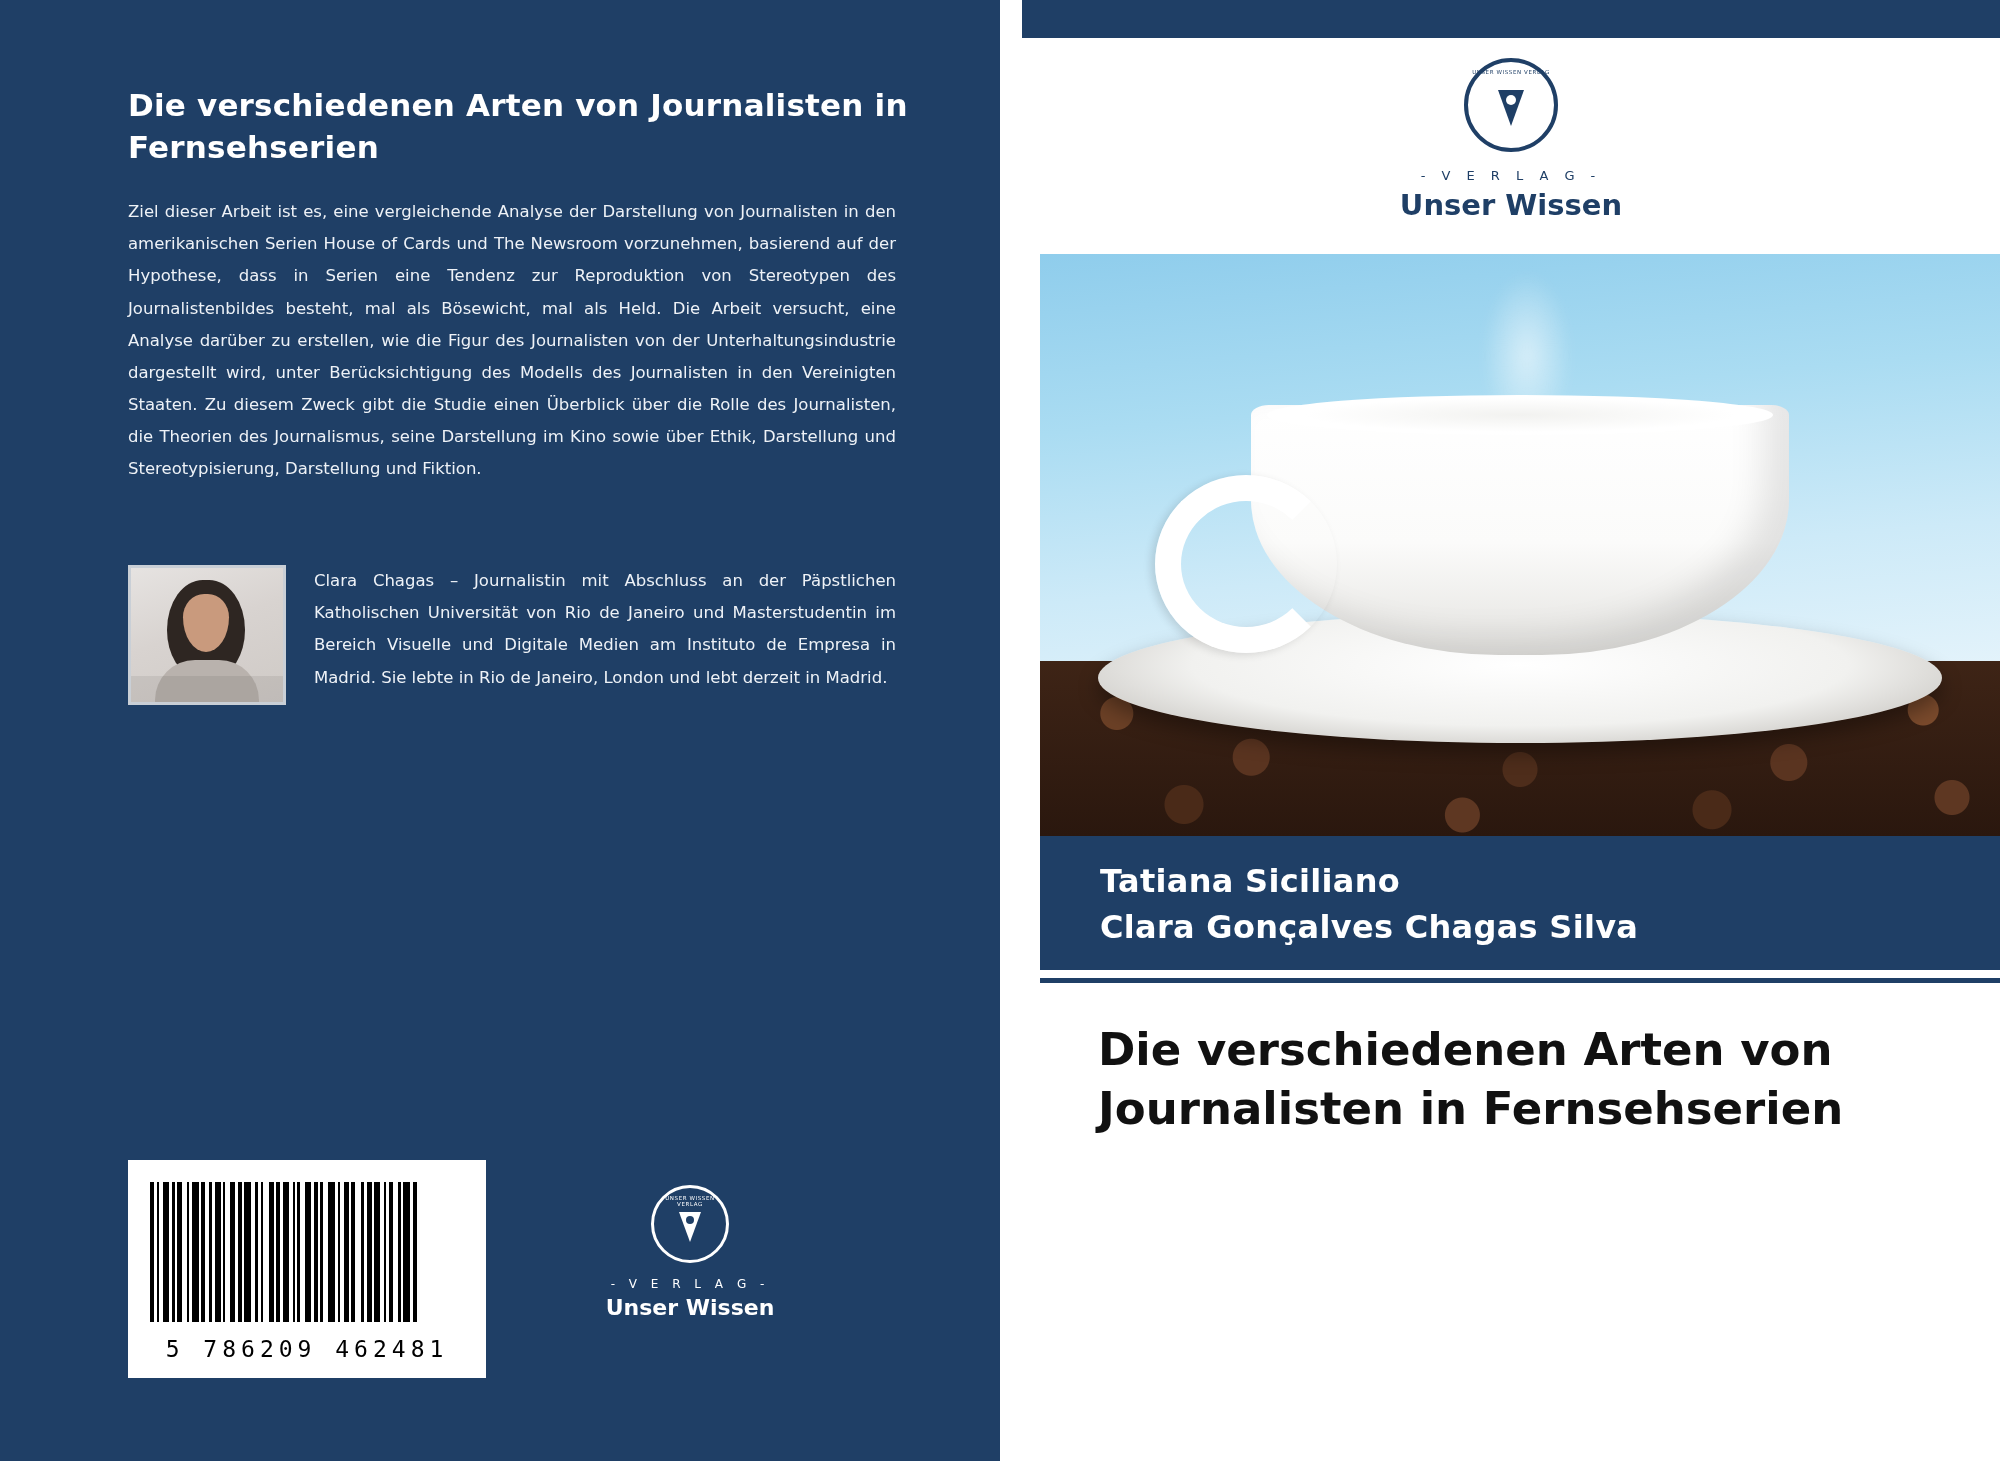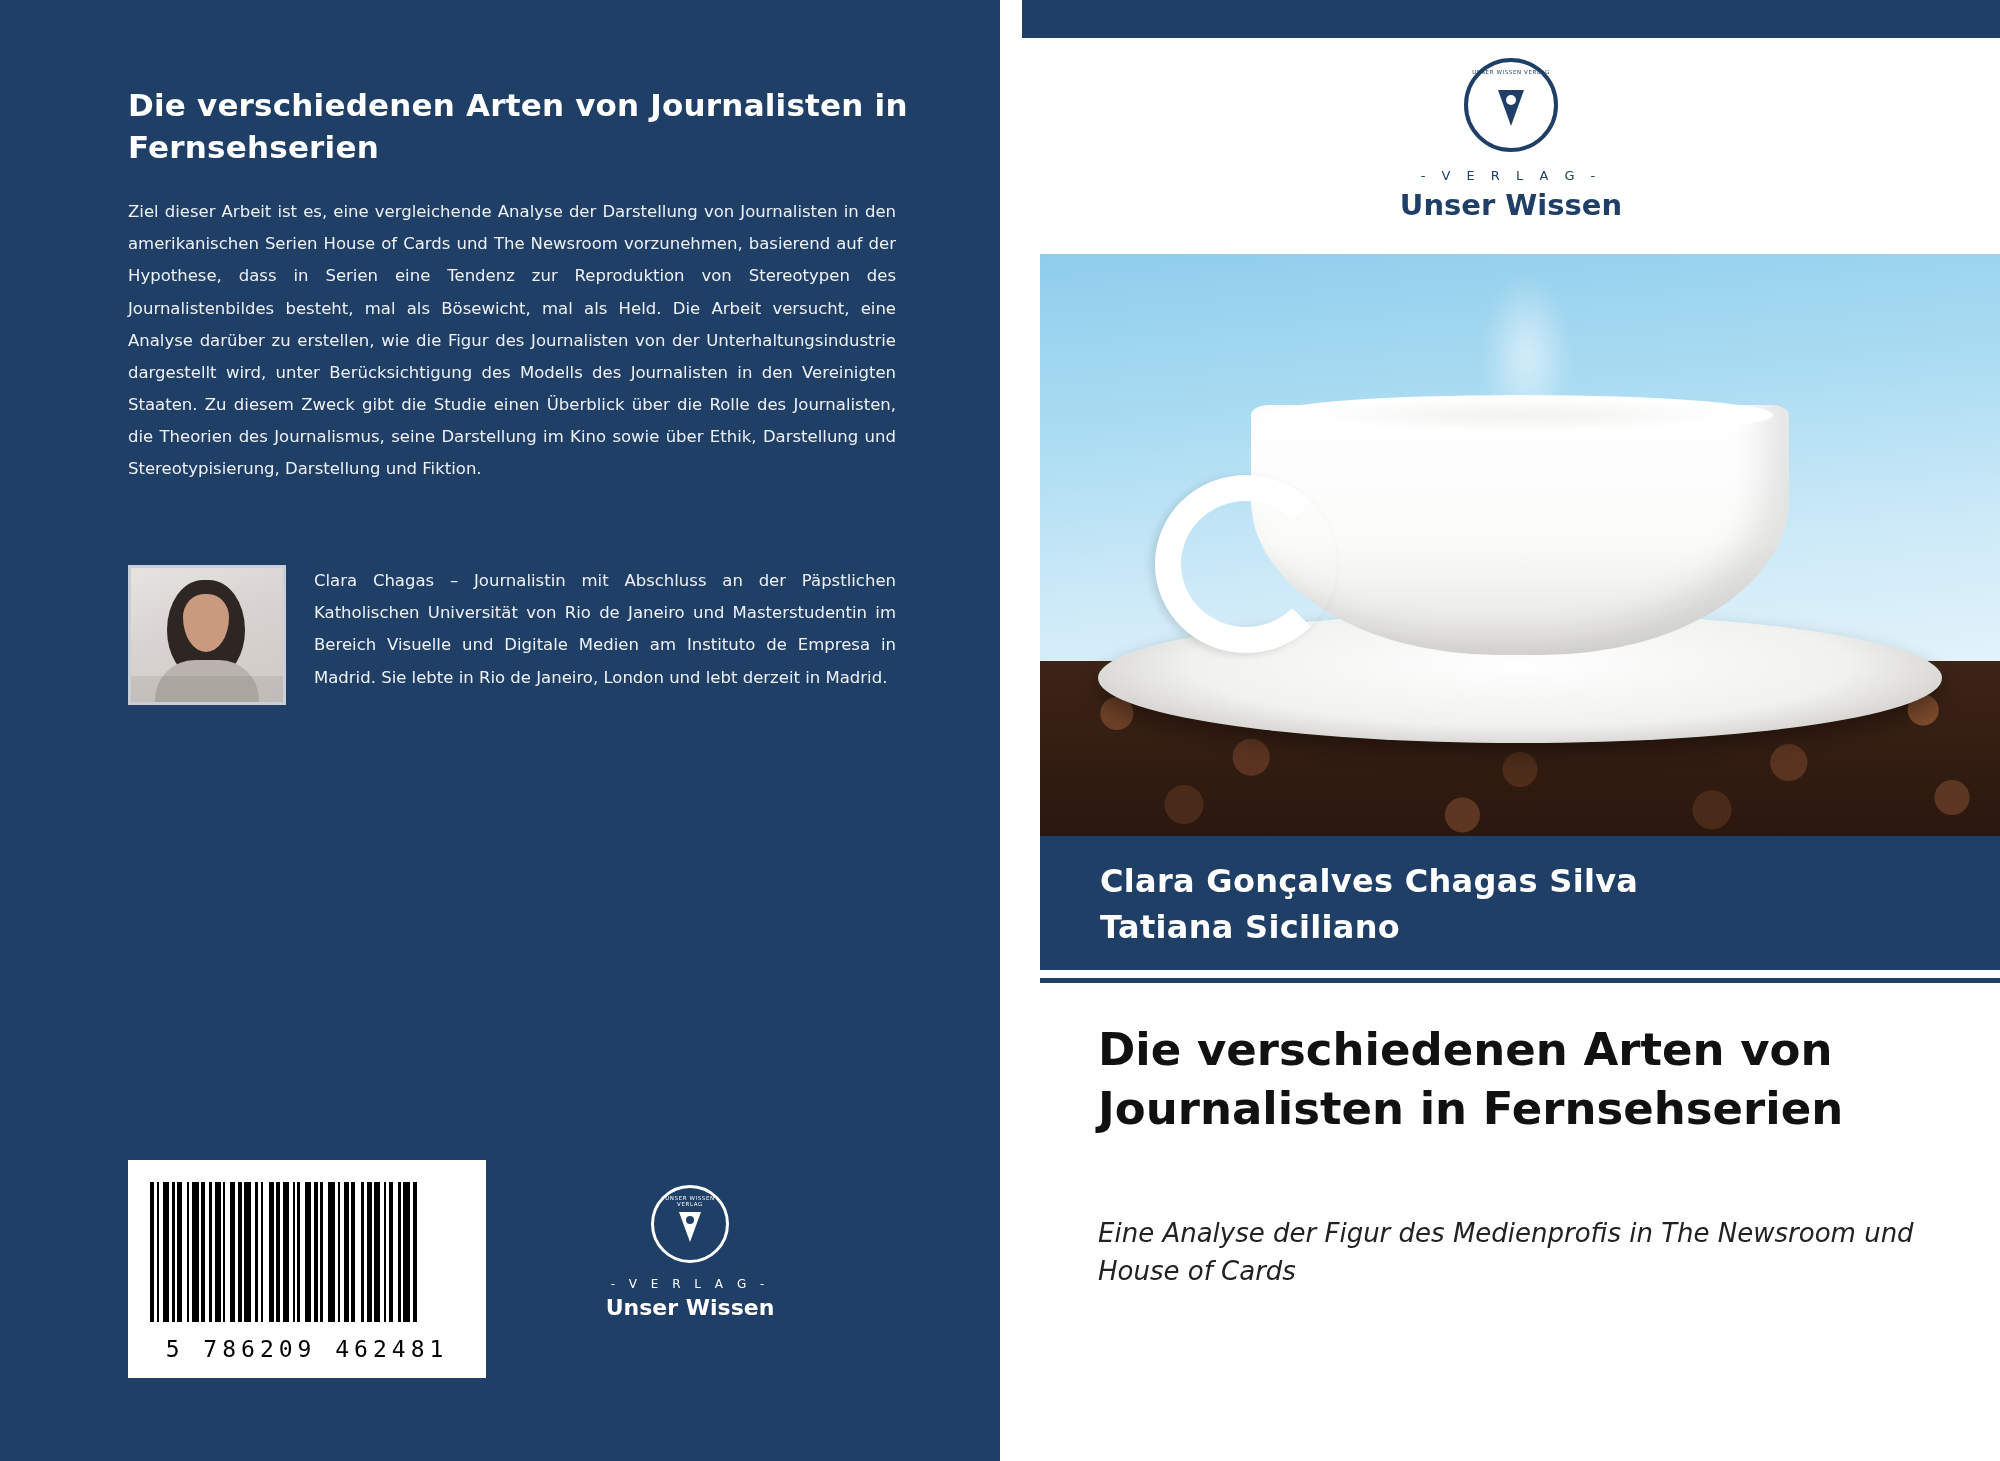--- a/index.html
+++ b/index.html
@@ -513,24 +513,23 @@
     <div class="cover-photo">
       <div class="photo-sky"></div>
       <div class="photo-steam"></div>
       <div class="photo-beans"></div>
       <div class="photo-saucer"></div>
       <div class="photo-cup"></div>
       <div class="photo-handle"></div>
     </div>
 
     <div class="front-authors">
+      <div>Tatiana Siciliano</div>
       <div>Clara Gonçalves Chagas Silva</div>
-      <div>Tatiana Siciliano</div>
     </div>
 
     <div class="front-rule"></div>
 
     <div class="front-title">Die verschiedenen Arten von Journalisten in Fernsehserien</div>
 
-    <div class="front-subtitle">Eine Analyse der Figur des Medienprofis in The Newsroom und House of Cards</div>
   </div>
 
 </div>
 
 </body></html>

